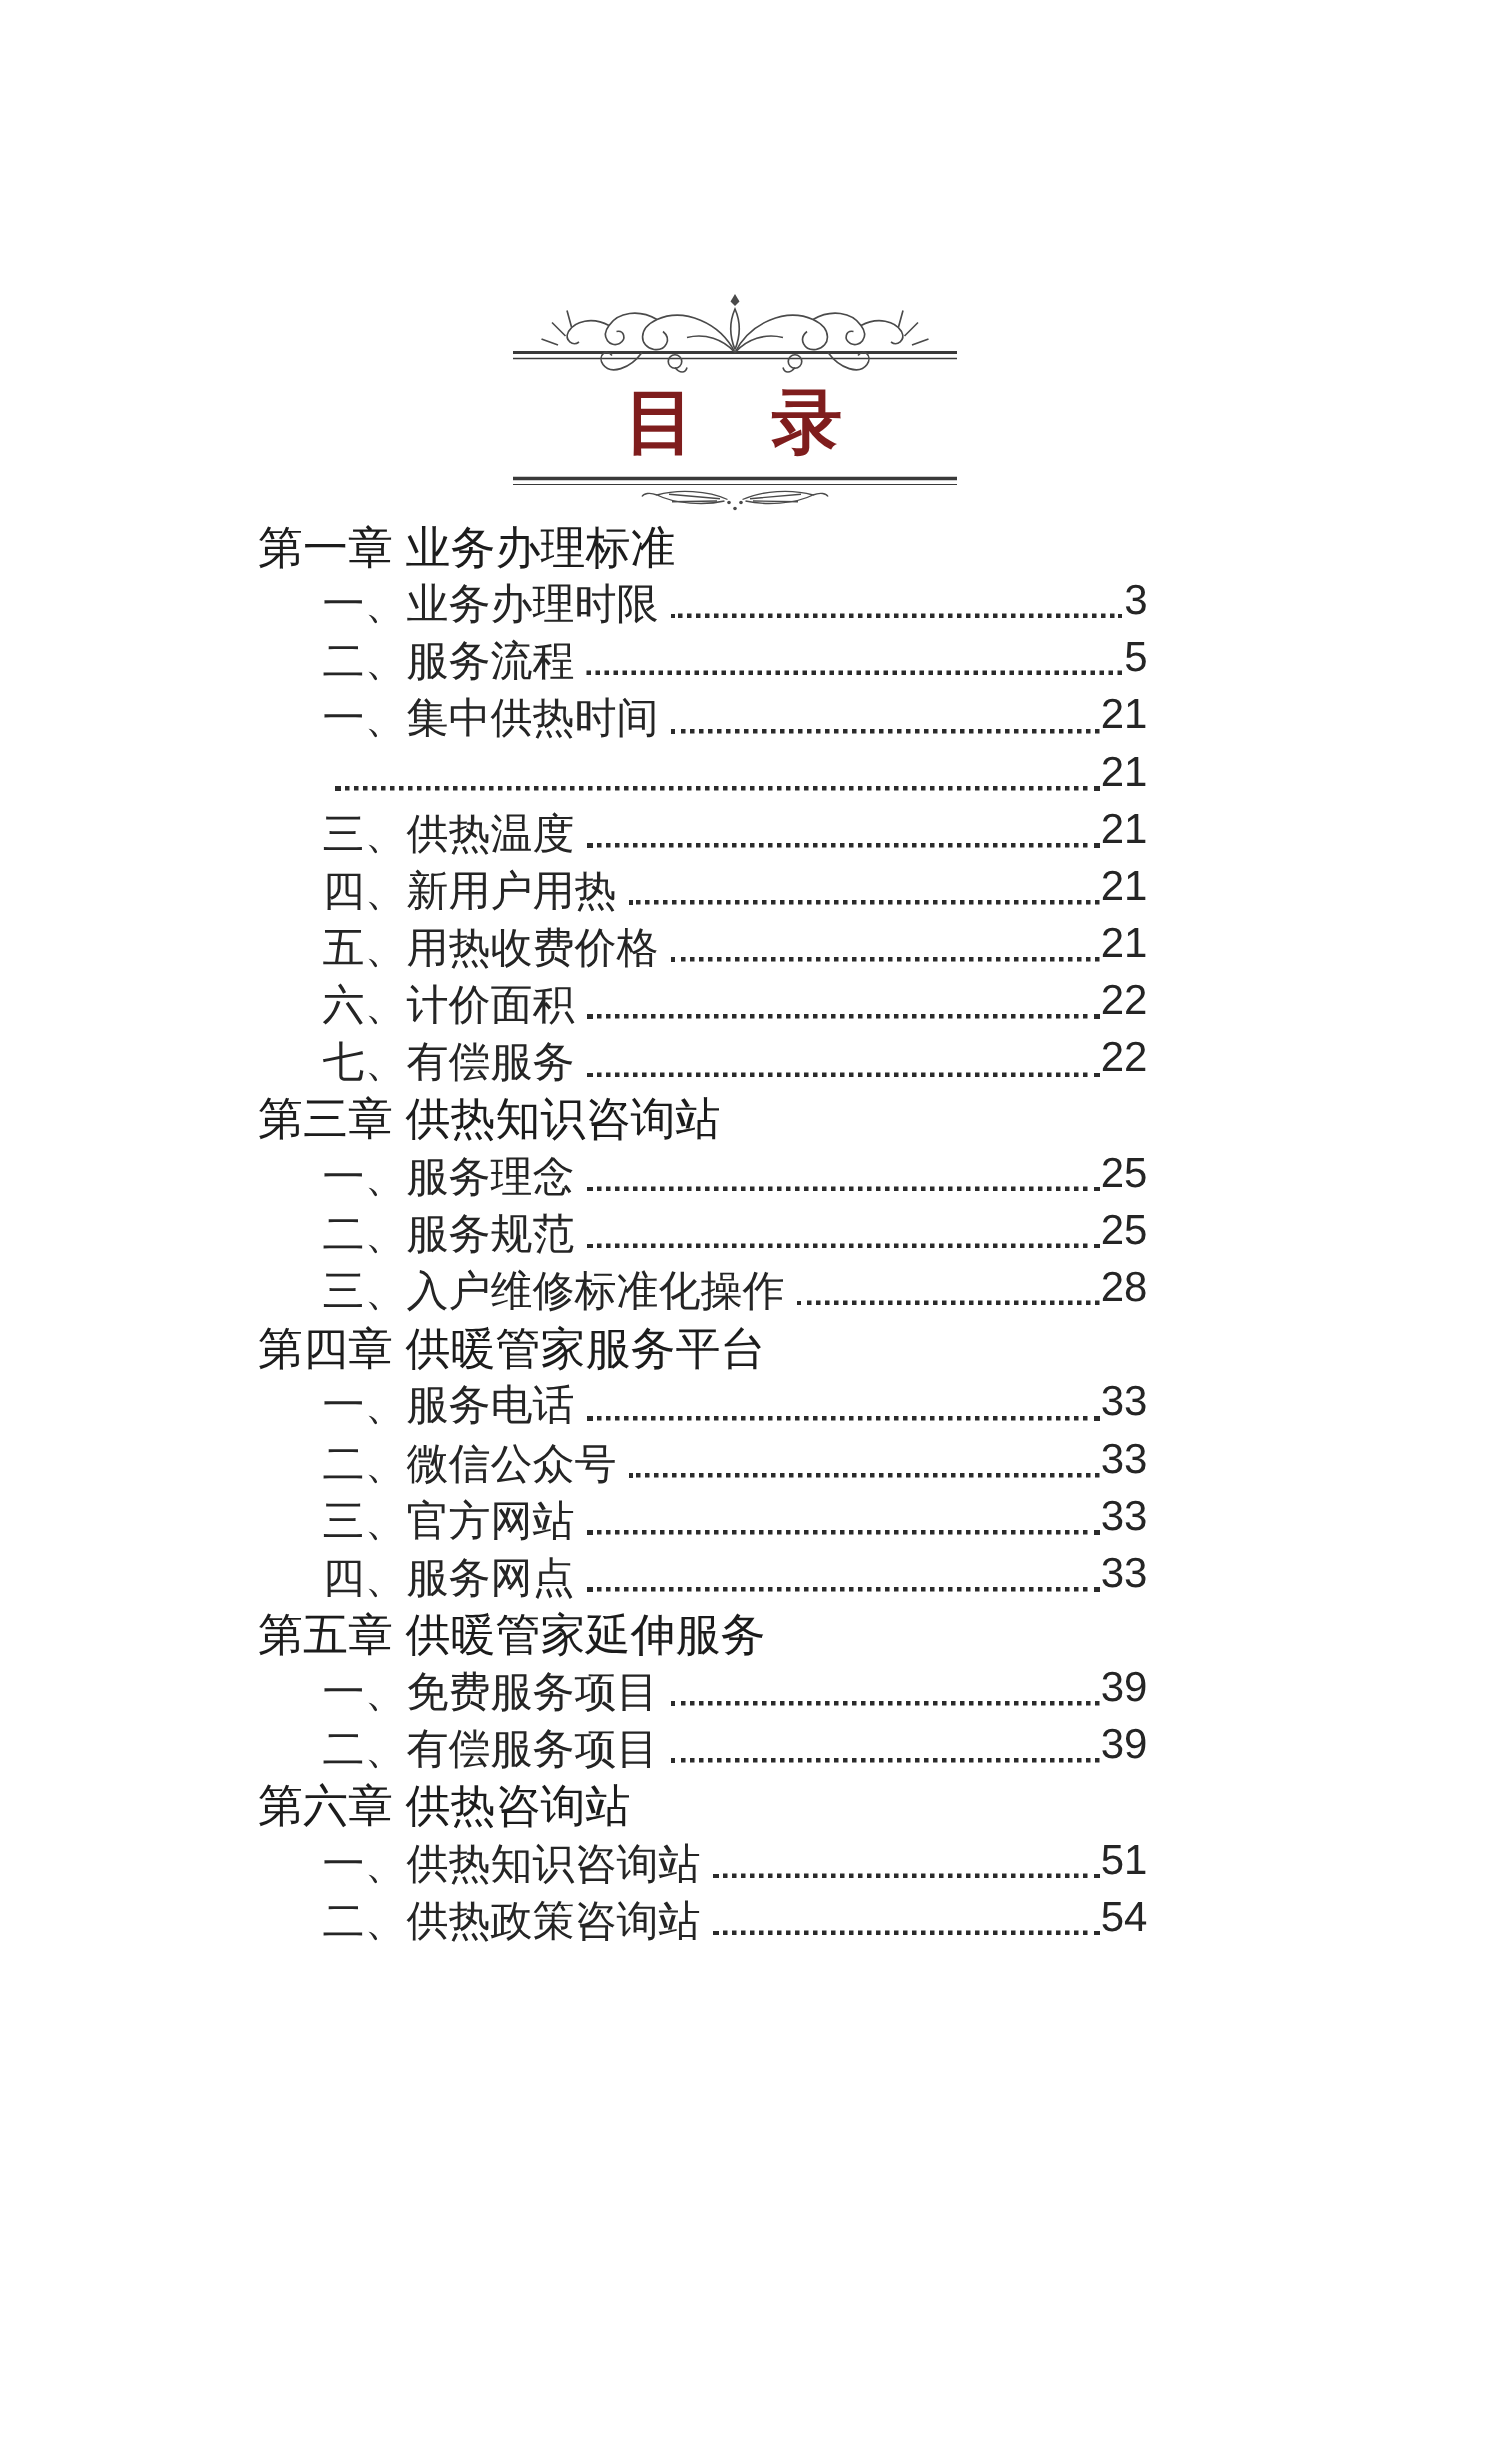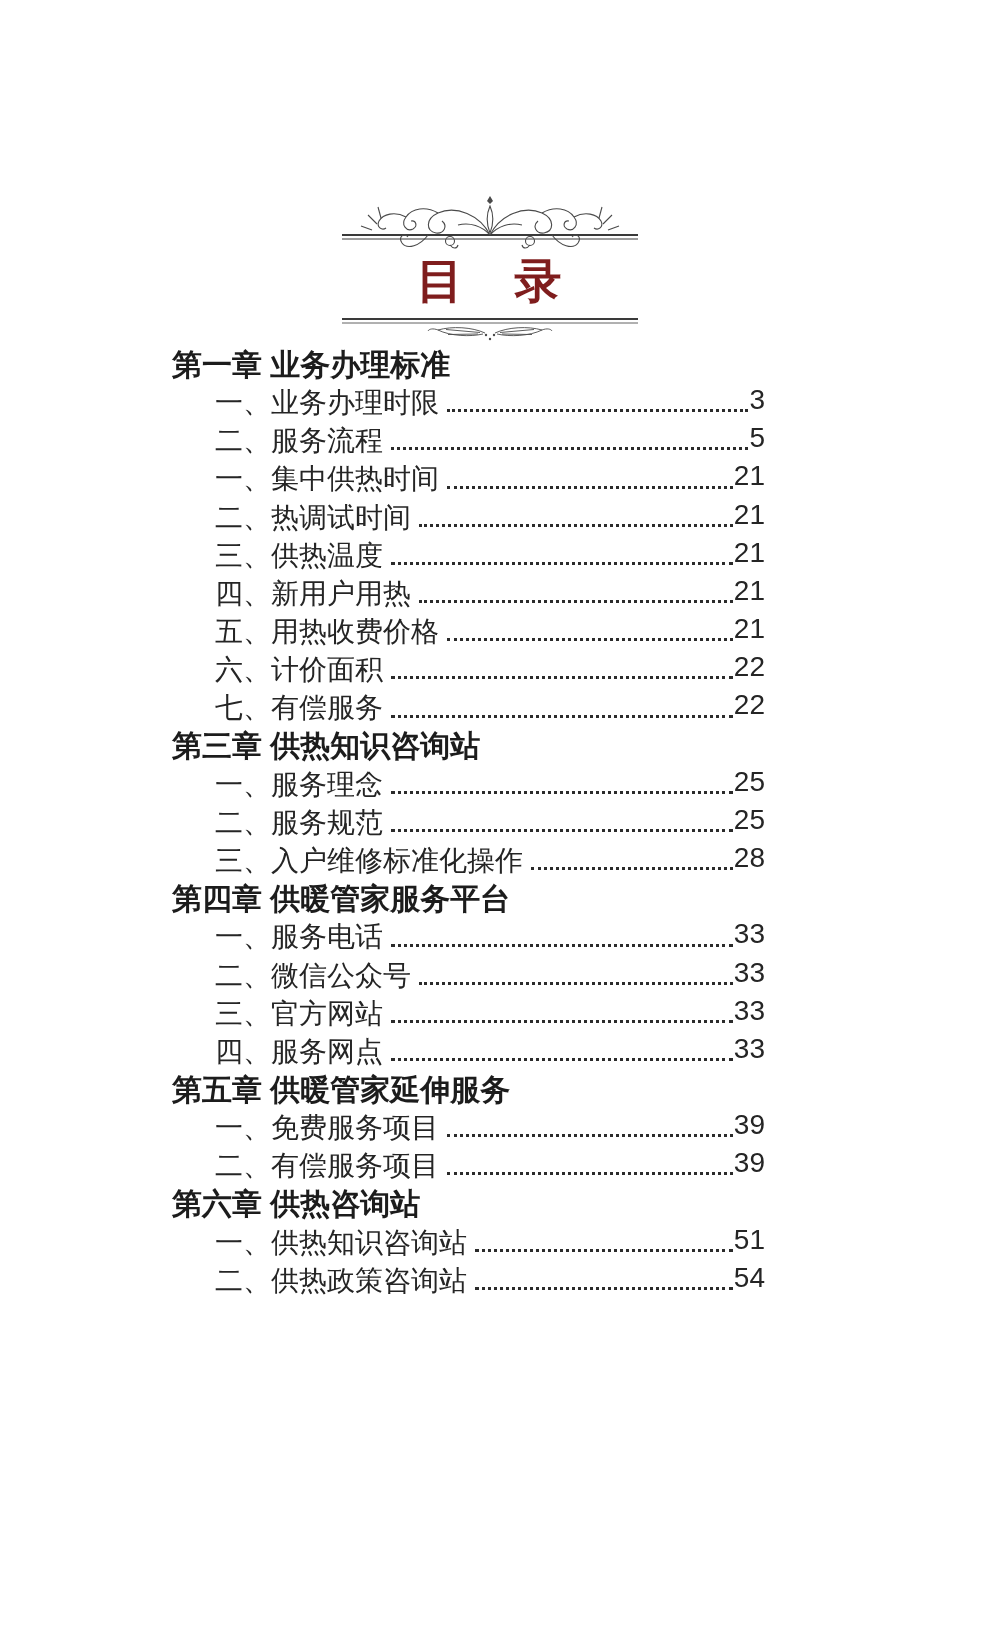--- a/index.html
+++ b/index.html
@@ -38,21 +38,21 @@
     position: absolute;
     left: 172px;
     top: 346px;
     width: 593px;
   }
   .chapter {
     height: 38.17px;
     display: flex;
     align-items: center;
     font-size: 30px;
-    font-weight: 700;
+    font-weight: 400;
     color: #1c1c1c;
     white-space: nowrap;
   }
   .item {
     height: 38.17px;
     display: flex;
     align-items: flex-start;
     padding-left: 43px;
     font-size: 28px;
     color: #252525;
@@ -147,21 +147,20 @@
         <span class="item-label">二、服务流程</span>
         <span class="leader"></span>
         <span class="pagenum">5</span>
       </div>
       <div class="item">
         <span class="item-label">一、集中供热时间</span>
         <span class="leader"></span>
         <span class="pagenum">21</span>
       </div>
       <div class="item">
-        <span class="item-label">二、热调试时间</span>
         <span class="leader"></span>
         <span class="pagenum">21</span>
       </div>
       <div class="item">
         <span class="item-label">三、供热温度</span>
         <span class="leader"></span>
         <span class="pagenum">21</span>
       </div>
       <div class="item">
         <span class="item-label">四、新用户用热</span>

